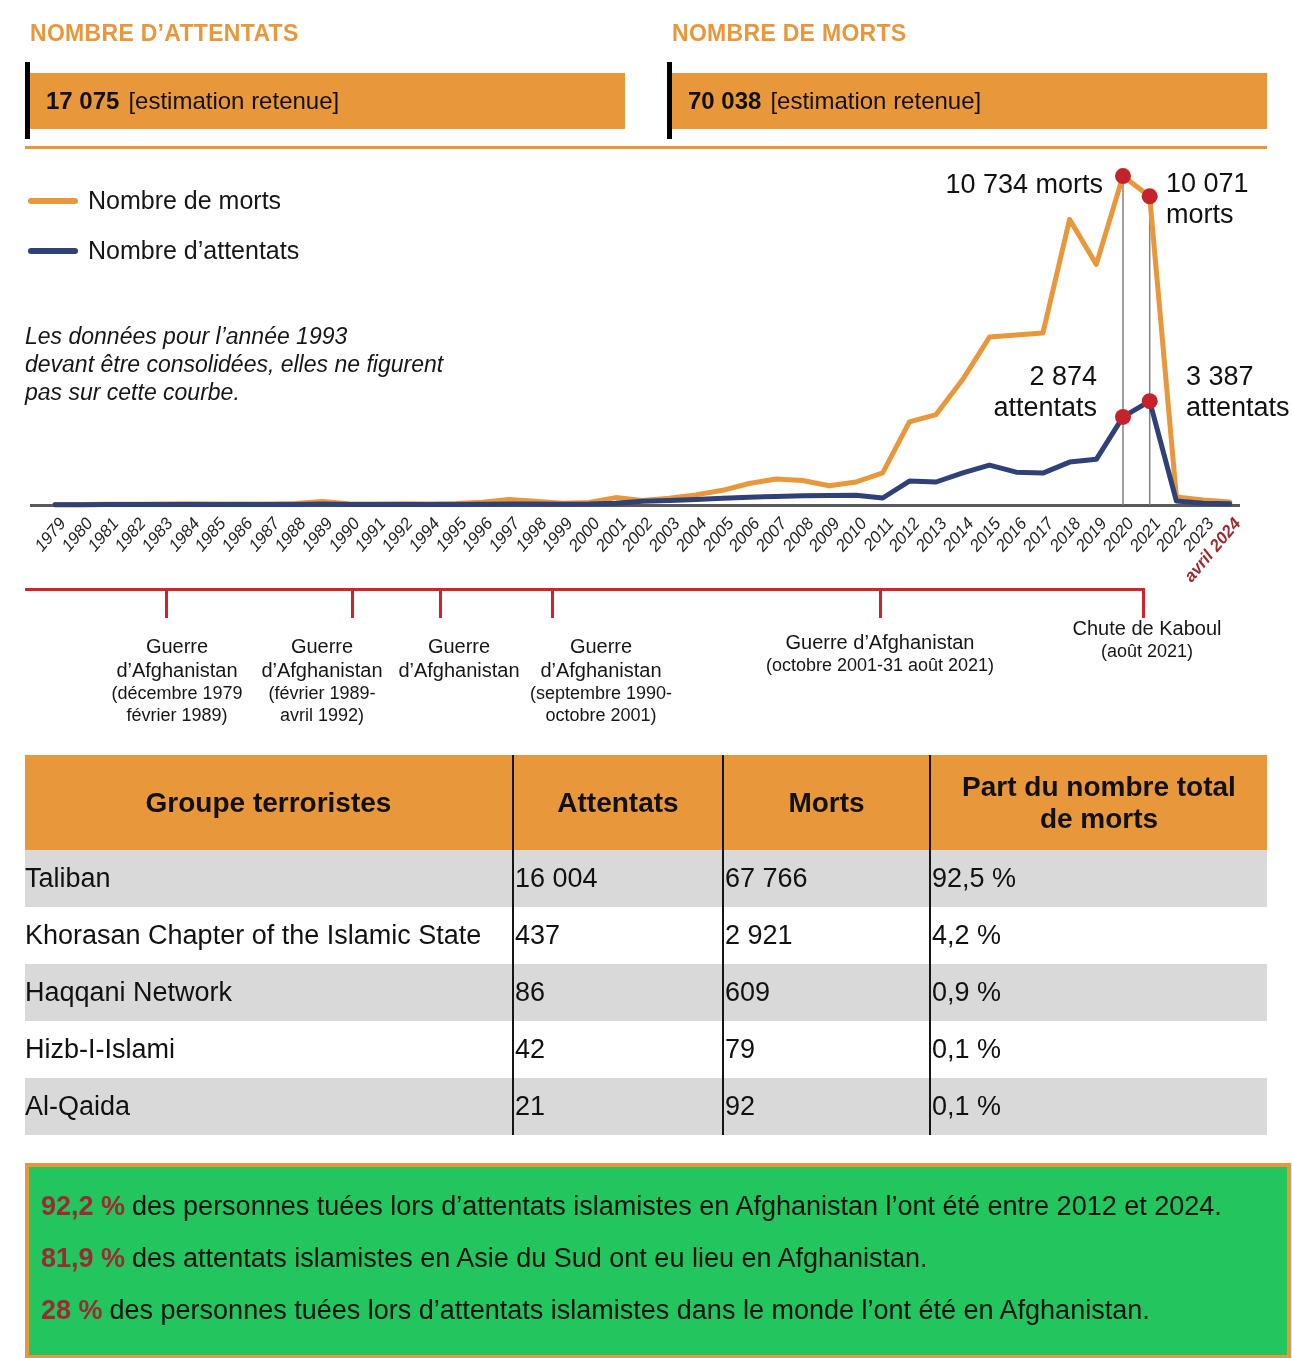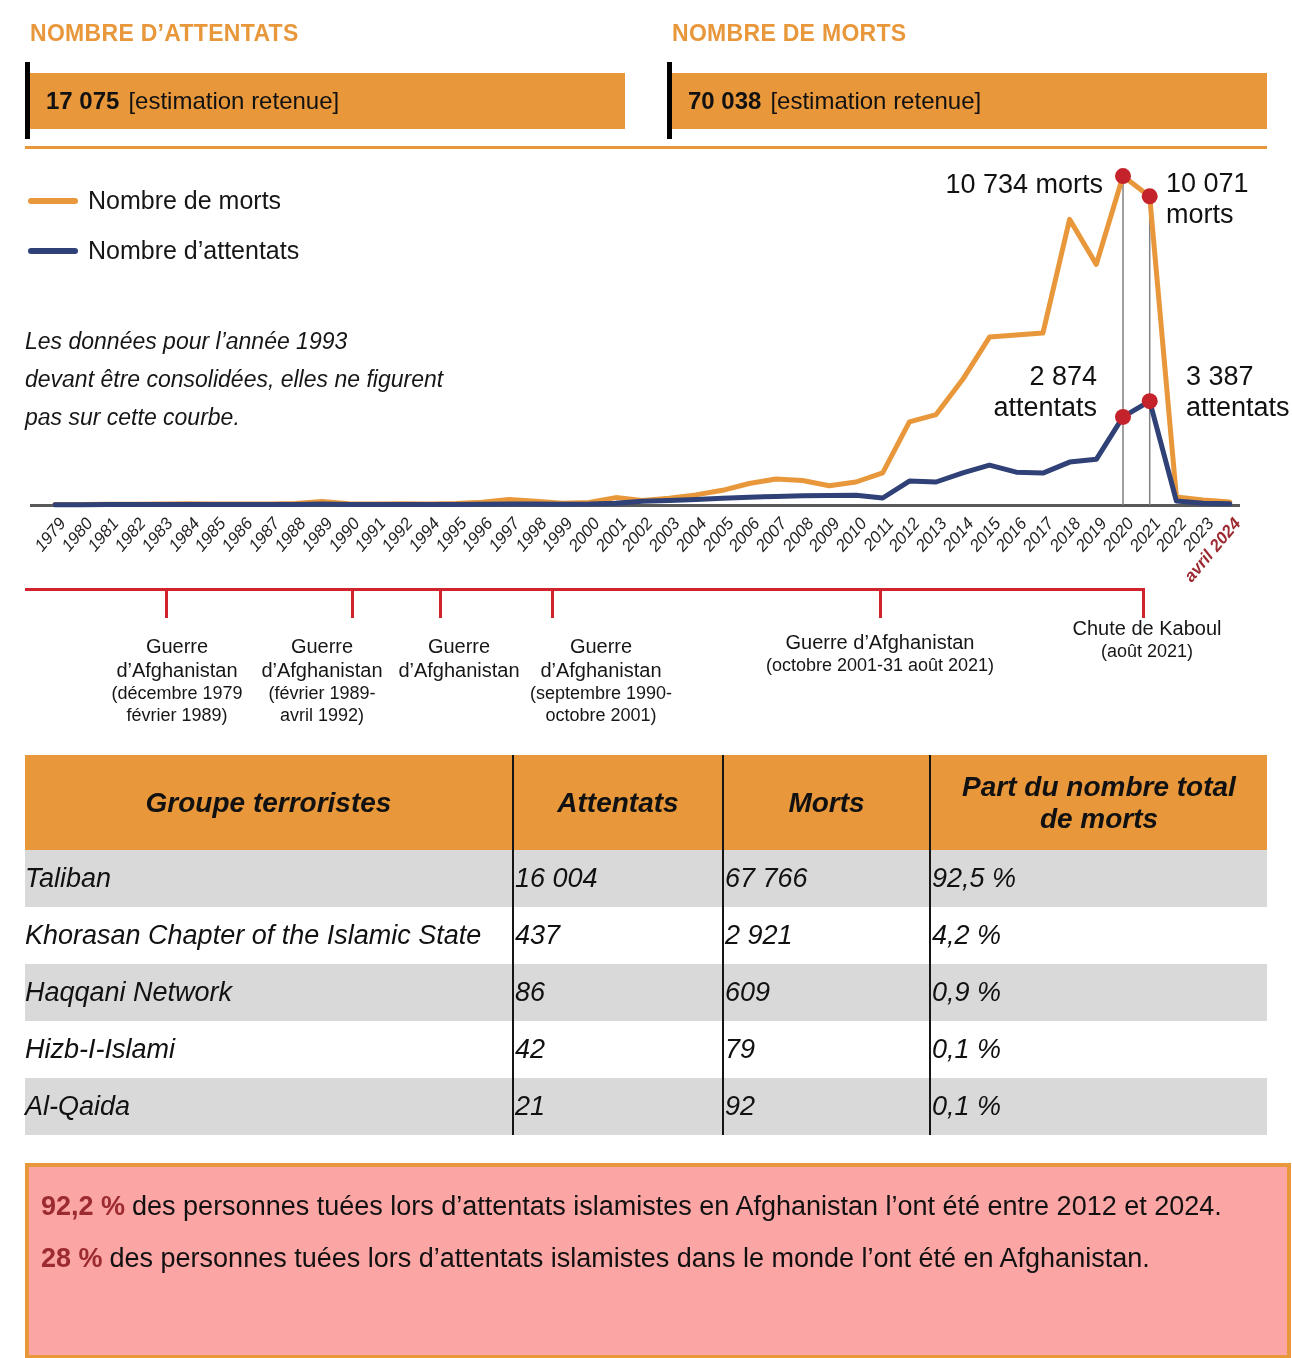--- a/index.html
+++ b/index.html
@@ -12,51 +12,51 @@
   .stat-title{position:absolute;top:20px;font-size:23px;font-weight:bold;color:#E8973B;letter-spacing:.3px;}
   .accent-bar{position:absolute;top:62px;width:5px;height:77px;background:#000;}
   .stat-bar{position:absolute;top:73px;width:595px;height:56px;background:#E8973B;
     display:flex;align-items:center;padding-left:16px;box-sizing:border-box;font-size:24px;color:#111;}
   .stat-value{font-weight:bold;margin-right:9px;}
   .orange-rule{position:absolute;left:25px;top:146px;width:1242px;height:3px;background:#E8973B;}
   
   .legend-swatch{position:absolute;width:50px;height:6px;border-radius:3px;}
   .legend-label{position:absolute;font-size:25px;color:#161616;}
   .chart-note{position:absolute;left:25px;top:322px;font-size:23px;font-style:italic;
-    line-height:38px;white-space:pre-line;color:#161616;}
+    line-height:28px;white-space:pre-line;color:#161616;}
   
   .ann{position:absolute;font-size:27px;line-height:31px;white-space:pre-line;color:#111;}
   #ann-m2020{left:903px;top:169px;width:200px;text-align:right;}
   #ann-m2021{left:1166px;top:168px;}
   #ann-a2020{left:897px;top:361px;width:200px;text-align:right;}
   #ann-a2021{left:1186px;top:361px;}
   
   .year-label{position:absolute;top:514px;width:110px;text-align:right;
     transform-origin:100% 0;transform:rotate(-50deg);
     font-size:17px;font-style:italic;color:#231f20;white-space:nowrap;}
   .year-label.red{color:#9C2B31;font-weight:bold;}
   
   .tl-line{position:absolute;left:25px;top:588px;width:1120px;height:3px;background:#D2232C;}
   .tl-tick{position:absolute;width:3px;background:#D2232C;top:588px;}
   .tl-event{position:absolute;text-align:center;color:#161616;}
   .tl-event .ev-title{font-size:20px;line-height:24px;white-space:pre-line;}
   .tl-event .ev-sub{font-size:18px;line-height:22px;white-space:pre-line;}
   
-  #groups-table{position:absolute;left:25px;top:755px;font-style:italic;}
+  #groups-table{position:absolute;left:25px;top:755px;}
   table{border-collapse:collapse;table-layout:fixed;width:1242px;}
   th{background:#E8973B;height:95px;font-size:28px;font-weight:bold;text-align:center;
      vertical-align:middle;padding:0 22px;color:#111;}
   td{height:55px;font-size:27px;color:#111;}
   th + th, td + td{border-left:2px solid #151515;}
   tbody tr:nth-child(odd) td{background:#D9D9D9;}
   td.name{text-align:left;padding-left:0;}
   td.num{text-align:left;}
   
   #stats-box{position:absolute;left:25px;top:1163px;width:1234px;height:176px;
-    border:4px solid #E8973B;background:#fca5a5;padding:6px 12px;box-sizing:content-box;}
+    border:4px solid #E8973B;background:#22c55e;padding:6px 12px;box-sizing:content-box;}
   .stat-line{margin-top:15px;font-size:27px;line-height:37px;color:#111;}
   .stat-line .pct{color:#9C2B31;font-weight:bold;margin-right:7px;}
   svg{position:absolute;left:0;top:0;pointer-events:none;}
 </style>
 </head>
 <body>
 
 <svg id="chart-svg" width="1292" height="1358" viewBox="0 0 1292 1358">
     <line x1="30" y1="505.5" x2="1240" y2="505.5" stroke="#58595B" stroke-width="3"></line>
     <line x1="1123" y1="176.03892123812443" x2="1123" y2="505" stroke="#808184" stroke-width="1.5"></line>
@@ -241,15 +241,16 @@
             <td class="num">21</td>
             <td class="num">92</td>
             <td class="num">0,1 %</td>
           </tr>
         </tbody>
     </table>
   </div>
 
   <div id="stats-box">
       <div class="stat-line"><span class="pct">92,2 %</span><span>des personnes tuées lors d’attentats islamistes en Afghanistan l’ont été entre 2012 et 2024.</span></div>
+      <div class="stat-line"><span class="pct">81,9 %</span><span>des attentats islamistes en Asie du Sud ont eu lieu en Afghanistan.</span></div>
       <div class="stat-line"><span class="pct">28 %</span><span>des personnes tuées lors d’attentats islamistes dans le monde l’ont été en Afghanistan.</span></div>
     </div>
 </div>
 
 </body></html>

